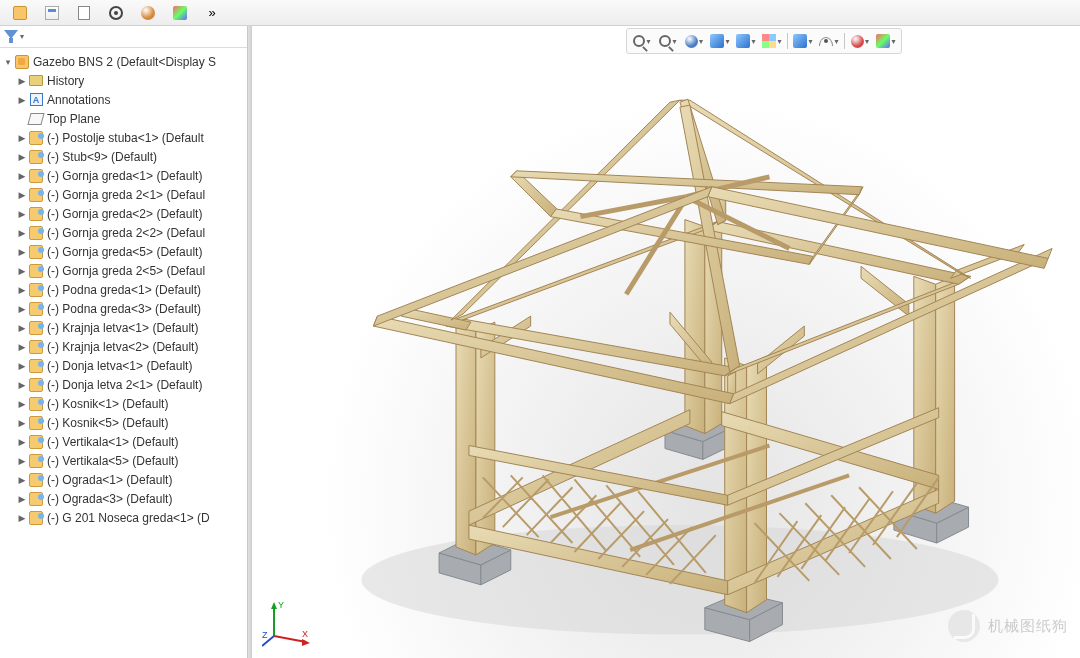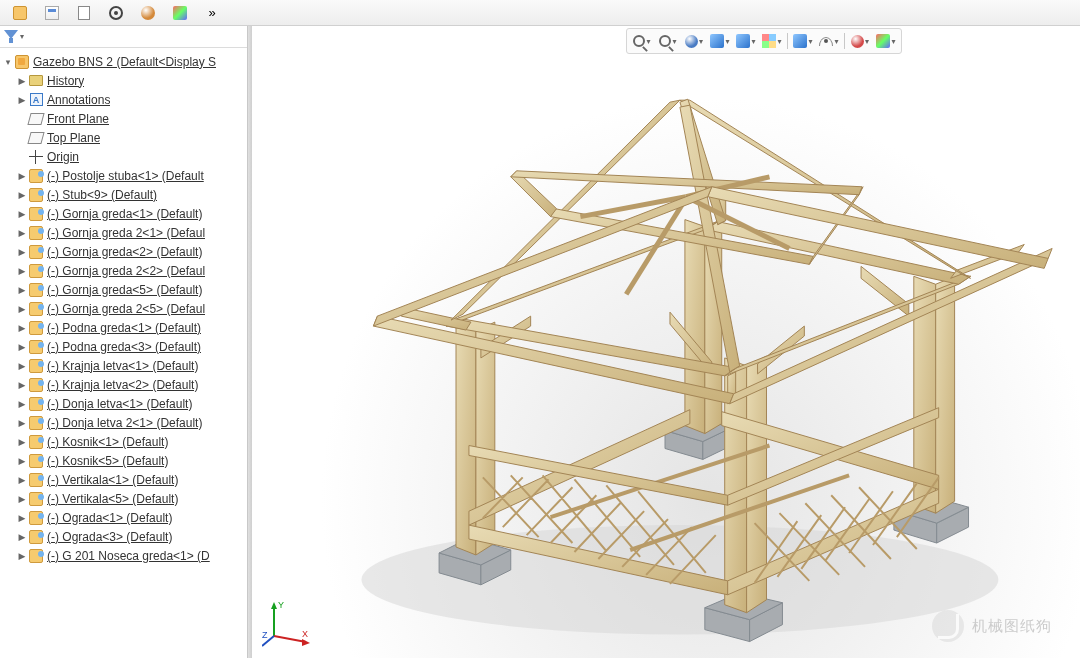--- a/index.html
+++ b/index.html
@@ -50,21 +50,21 @@
   .panel-filter .funnel{width:14px;height:14px;position:relative;}
   .panel-filter .funnel:before{content:"";position:absolute;left:0;right:0;top:0;height:9px;
     border-left:7px solid transparent;border-right:7px solid transparent;border-top:9px solid #6292d4;width:0;margin:auto;}
   .panel-filter .funnel:after{content:"";position:absolute;left:5px;top:8px;width:4px;height:5px;background:#6292d4;}
 
   .tree { padding: 4px 0 20px 0; }
   .tree-node { display:flex; align-items:center; height:19px; padding-right:4px; white-space:nowrap; }
   .tree-node .expander{width:12px;text-align:center;color:#666;font-size:9px;cursor:pointer;}
   .tree-node .expander.empty{visibility:hidden;}
   .tree-node .nico{width:16px;height:16px;display:flex;align-items:center;justify-content:center;margin-right:3px;flex:0 0 16px;}
-  .tree-node span.lbl{overflow:hidden;text-overflow:ellipsis;text-decoration:underline;}
+  .tree-node span.lbl{overflow:hidden;text-overflow:ellipsis;}
   .lvl0{padding-left:2px;}
   .lvl1{padding-left:16px;}
   .tree-node.asm .nico{background:none;}
   .nico-asm{background:#f7c66a;border:1px solid #ce9432;border-radius:2px;width:14px;height:14px;position:relative;}
   .nico-asm:after{content:"";position:absolute;left:2px;top:2px;width:7px;height:7px;background:#f0a83f;border-radius:1px;}
   .nico-part{background:#f6cb6f;border:1px solid #cf9a3d;border-radius:2px;width:14px;height:14px;position:relative;}
   .nico-part:after{content:"";position:absolute;left:8px;top:1px;width:6px;height:6px;background:#74b4ef;border-radius:50%;}
   .nico-plane{width:14px;height:12px;border:1px solid #888;transform:skewX(-15deg);background:#f8f8f8;}
   .nico-origin{width:14px;height:14px;position:relative;}
   .nico-origin:before{content:"";position:absolute;left:0;top:6px;width:14px;height:1px;background:#444;}
@@ -102,21 +102,21 @@
 
   
   .gazebo-svg{position:absolute;left:0;top:0;width:100%;height:100%;}
 
   
   .triad{position:absolute;left:10px;bottom:10px;width:50px;height:50px;}
   .triad svg{width:100%;height:100%;}
   .triad text{font-size:9px;font-family:sans-serif;}
 
   
-  .watermark{position:absolute;right:28px;bottom:16px;display:flex;align-items:center;gap:8px;color:#ccc;font-size:15px;letter-spacing:1px;}
+  .watermark{position:absolute;right:12px;bottom:16px;display:flex;align-items:center;gap:8px;color:#ccc;font-size:15px;letter-spacing:1px;}
   .wm-logo{width:32px;height:32px;border-radius:50%;background:rgba(200,200,200,0.35);display:flex;align-items:center;justify-content:center;position:relative;}
   .wm-logo:before{content:"";width:18px;height:22px;border-right:3px solid rgba(255,255,255,0.8);border-bottom:3px solid rgba(255,255,255,0.8);border-radius:0 0 10px 0;}
 
   .splitter{width:4px;background:linear-gradient(to right,#e0e0e0,#cfcfcf);cursor:col-resize;}
 
   
   .feature-panel::-webkit-scrollbar{width:12px;background:#f0f0f0;}
   .feature-panel::-webkit-scrollbar-thumb{background:#c8c8c8;border:1px solid #aaa;}
 </style>
 </head>
@@ -178,35 +178,21 @@
               <span class="nico">
                 <span class="nico-ann">A</span>
               </span>
               <span class="lbl">Annotations</span>
             </div>
             <div class="tree-node lvl1">
               <span class="expander empty">▶</span>
               <span class="nico">
                 <span class="nico-plane"></span>
               </span>
-              <span class="lbl">Front Plane</span>
-            </div>
-            <div class="tree-node lvl1">
-              <span class="expander empty">▶</span>
-              <span class="nico">
-                <span class="nico-plane"></span>
-              </span>
               <span class="lbl">Top Plane</span>
-            </div>
-            <div class="tree-node lvl1">
-              <span class="expander empty">▶</span>
-              <span class="nico">
-                <span class="nico-origin"></span>
-              </span>
-              <span class="lbl">Origin</span>
             </div>
             <div class="tree-node lvl1">
               <span class="expander">▶</span>
               <span class="nico">
                 <span class="nico-part"></span>
               </span>
               <span class="lbl">(-) Postolje stuba&lt;1&gt; (Default</span>
             </div>
             <div class="tree-node lvl1">
               <span class="expander">▶</span>

